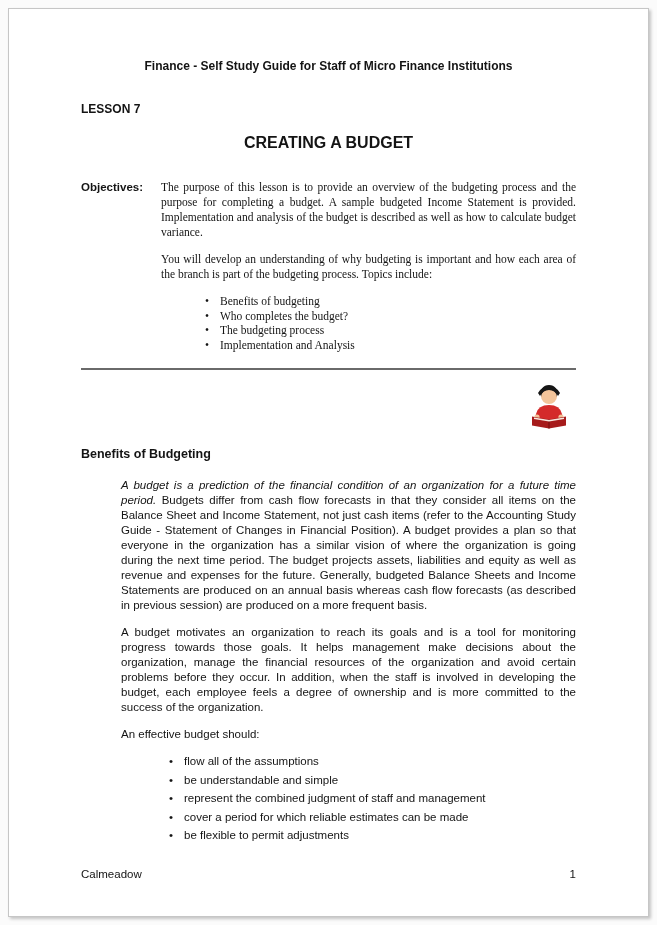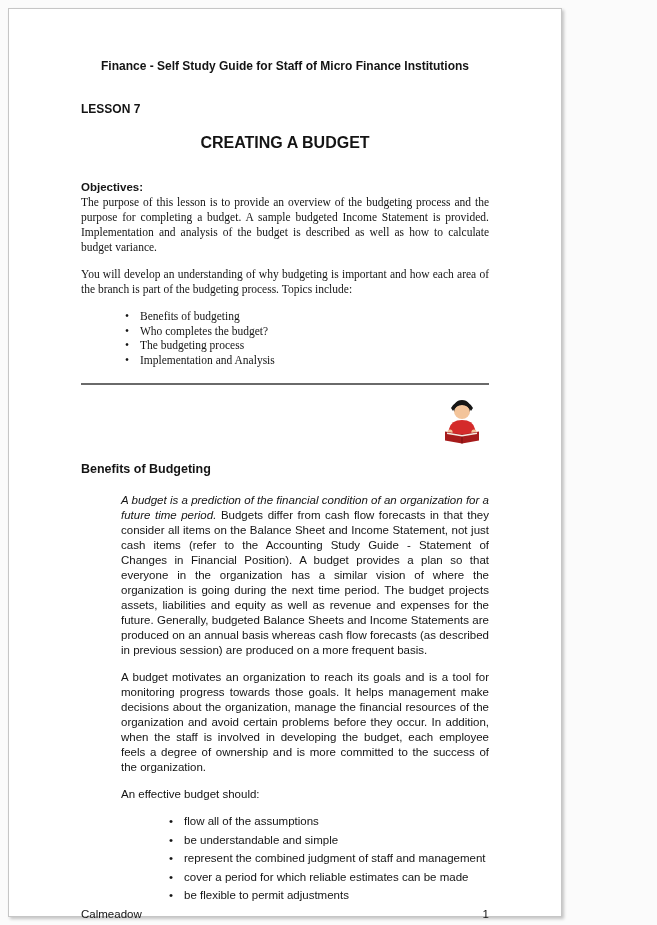--- a/index.html
+++ b/index.html
@@ -6,34 +6,34 @@
   html, body { margin: 0; padding: 0; }
   body {
     width: 657px; height: 925px;
     background: #fbfbfb;
     font-family: "Liberation Sans", "DejaVu Sans", sans-serif;
     color: #141414;
     position: relative;
   }
   .page {
     position: absolute; left: 8px; top: 8px;
-    width: 554px; height: 909px;
+    width: 641px; height: 909px;
     background: #ffffff;
     border: 1px solid #c6c6c6;
     box-shadow: 2px 2px 3px rgba(0,0,0,0.22);
     padding: 50px 72px 34px 72px;
     display: flex; flex-direction: column; justify-content: space-between;
   }
   .doc-title { text-align: center; font-weight: bold; font-size: 12px; line-height: 15px; }
   .lesson-label { font-weight: bold; font-size: 12px; margin-top: 28px; line-height: 15px; }
   .lesson-title { text-align: center; font-weight: bold; font-size: 16px; margin-top: 18px; line-height: 15px; }
 
   p { margin: 0 0 12px 0; text-align: justify; font-size: 11.5px; line-height: 15px; }
 
-  .objectives { display: flex; margin-top: 30px; flex-direction: column; }
+  .objectives { display: flex; margin-top: 30px; }
   .objectives-label { width: 80px; flex: none; font-weight: bold; font-size: 11.5px; line-height: 15px; }
   .objectives-body { flex: 1; font-family: Liberation Serif, serif; }
 
   ul.bullet-list { list-style: none; margin: 2px 0 0 44px; padding: 0; }
   ul.bullet-list li {
     position: relative; padding-left: 15px;
     font-size: 11.5px; line-height: 14.5px;
   }
   ul.bullet-list li::before {
     content: "\2022"; position: absolute; left: 0; top: 0;

